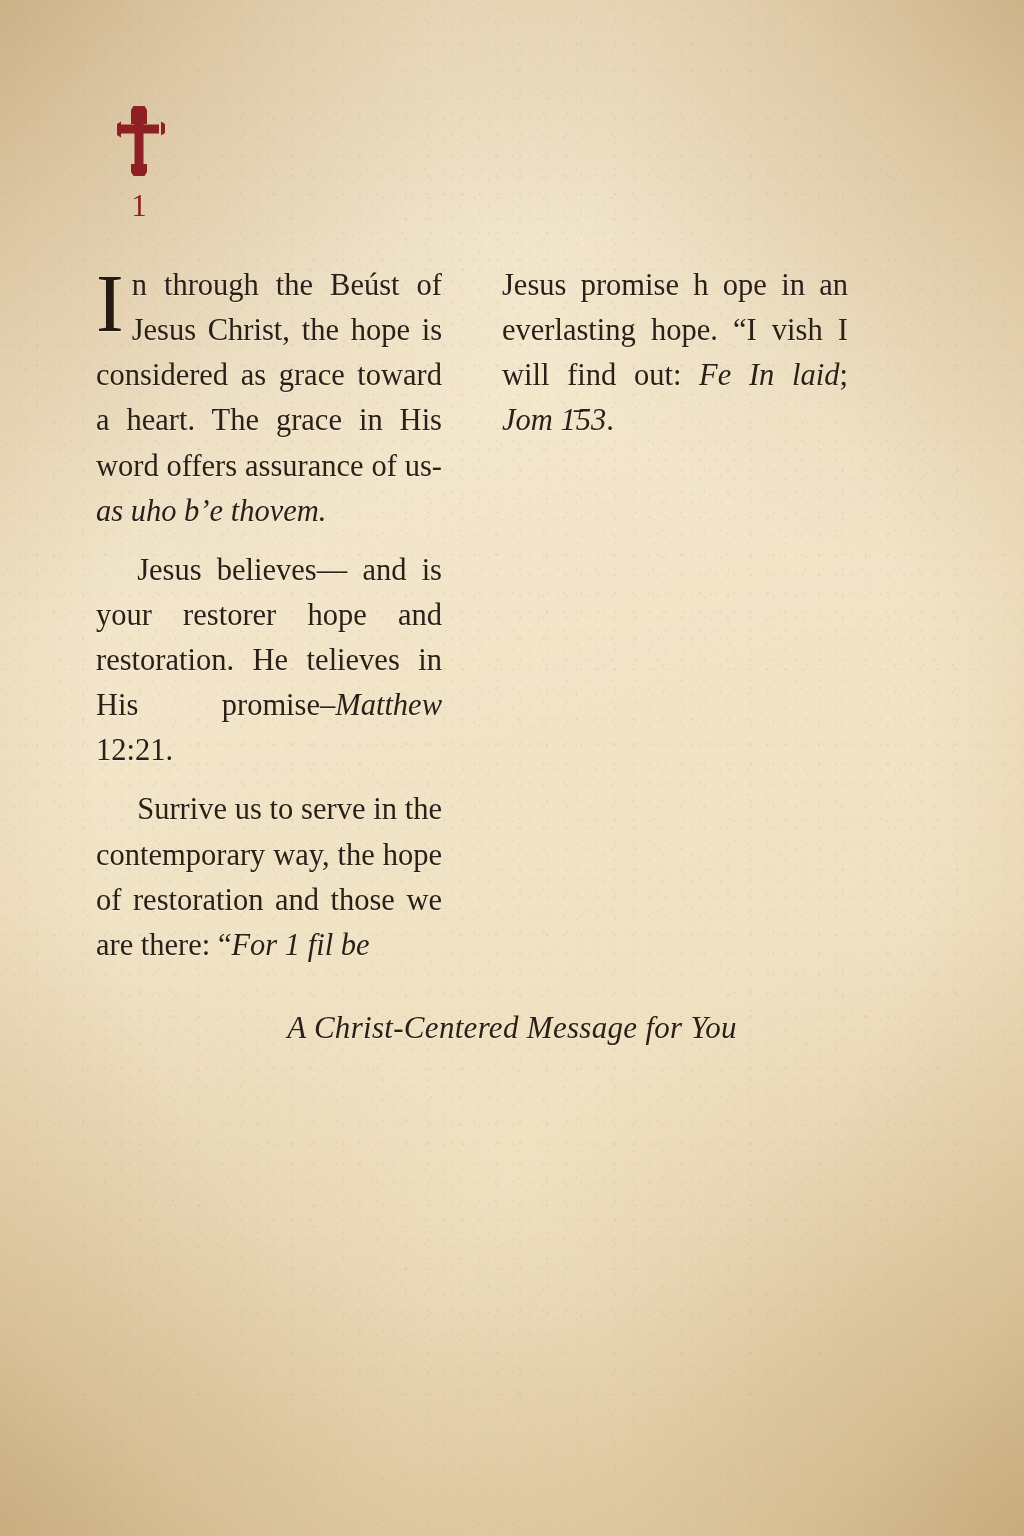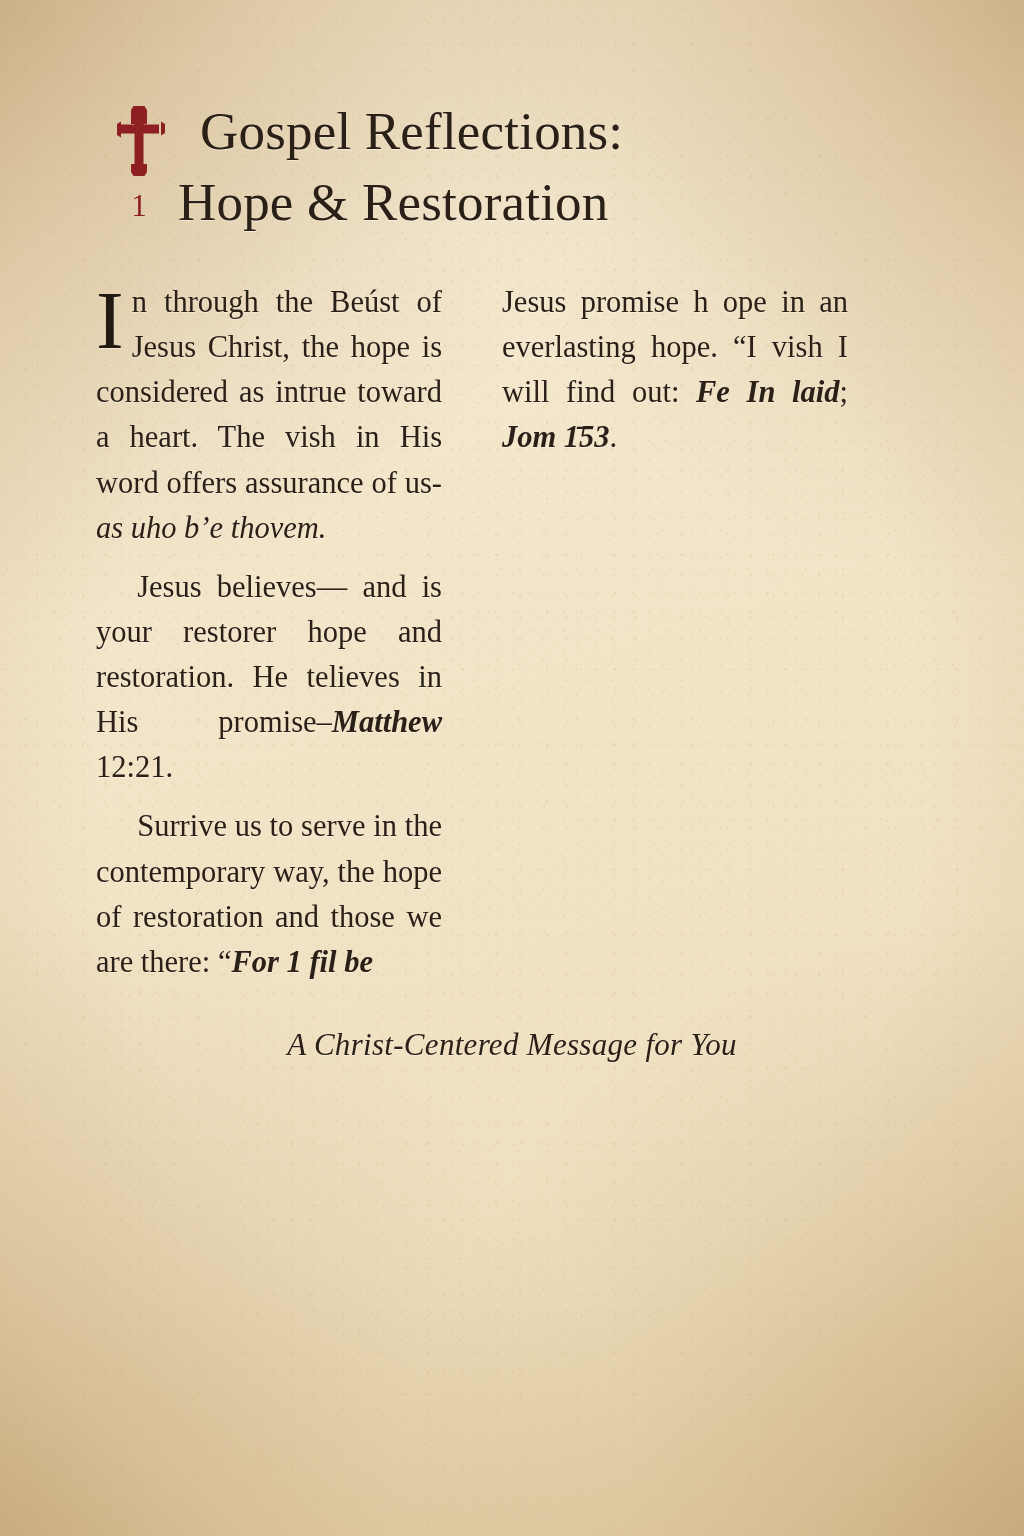--- a/index.html
+++ b/index.html
@@ -110,21 +110,21 @@
   .para {
     font-size: 30.5px;
     line-height: 1.48;
     text-align: justify;
     text-align-last: left;
     margin: 0 0 14px 0;
     text-shadow: 0 1px 0 rgba(255,250,235,0.5);
     hyphens: none;
   }
   .para.indent { text-indent: 1.35em; }
-  .para em, .para i { font-style: italic; font-weight: bold; }
+  .para em, .para i { font-style: italic; }
 
   
   .dropcap-para {
     font-size: 30.5px;
     line-height: 1.48;
     text-align: justify;
     text-align-last: left;
     margin: 0 0 14px 0;
     text-shadow: 0 1px 0 rgba(255,250,235,0.5);
   }
@@ -166,29 +166,25 @@
             <path d="M20 62 h16 v8 l-2.5 4 h-11 l-2.5 -4 z"></path>
 
             <path d="M6 22 l4 -2.5 v16 l-4 -2.5 z"></path>
             <rect x="8" y="22.5" width="40" height="9"></rect>
             <path d="M50 19.5 l4 2.5 v9 l-4 2.5 z"></path>
           </g>
         </svg>
         <span class="page-number">1</span>
       </div>
 
-      <div class="title-block">
-        <div class="doc-title-line line1">Gospel Reflections:</div>
-        <div class="doc-title-line line2">Hope &amp; Restoration</div>
-      </div>
     </div>
 
     <div class="columns">
       <div class="column">
-          <p class="dropcap-para"><span class="dropcap">I</span><span>n through the Beúst of Jesus Christ, the hope is considered as intrue toward a heart. The vish in His word offers assurance of us-</span><em>as uho b’e thovem.</em></p>
+          <p class="dropcap-para"><span class="dropcap">I</span><span>n through the Beúst of Jesus Christ, the hope is considered as grace toward a heart. The grace in His word offers assurance of us-</span><em>as uho b’e thovem.</em></p>
           <p class="para indent"><span>Jesus believes— and is your restorer hope and restoration. He telieves in His promise–</span><em>Matthew</em><span> 12:21.</span></p>
           <p class="para indent"><span>Surrive us to serve in the contemporary way, the hope of restoration and those we are there: “</span><em>For 1 fil be</em></p>
         </div>
       <div class="column">
           <p class="para"><span>Jesus promise h ope in an everlasting hope. “I vish I will find out: </span><em>Fe In laid</em><span>; </span><em>Jom 1̄53</em><span>.</span></p>
         </div>
     </div>
 
     <div class="footer">A Christ-Centered Message for You</div>
 

